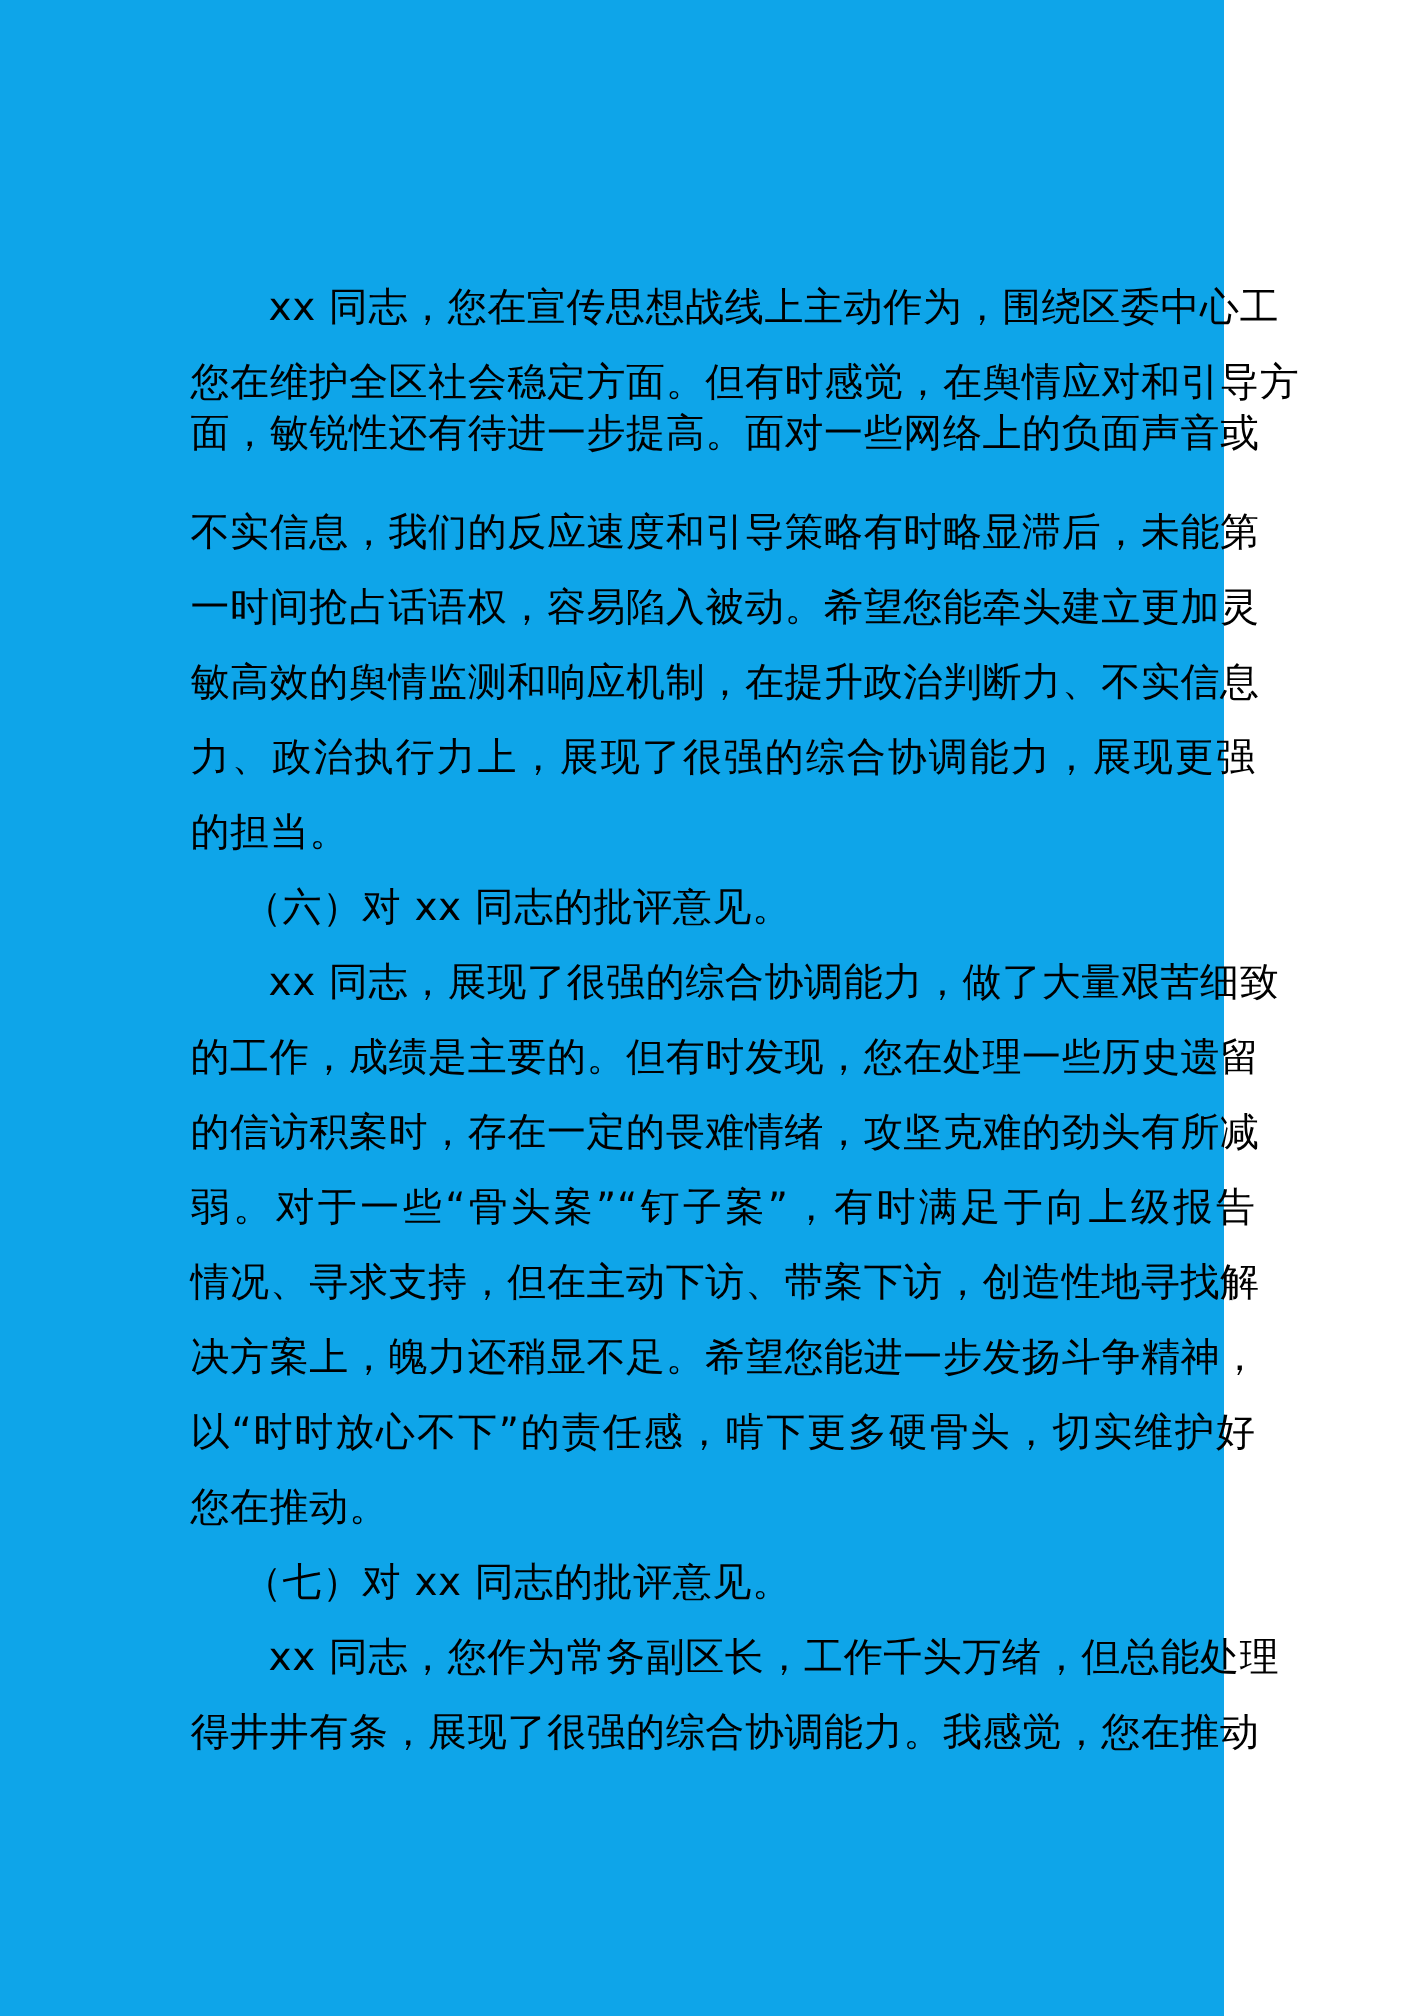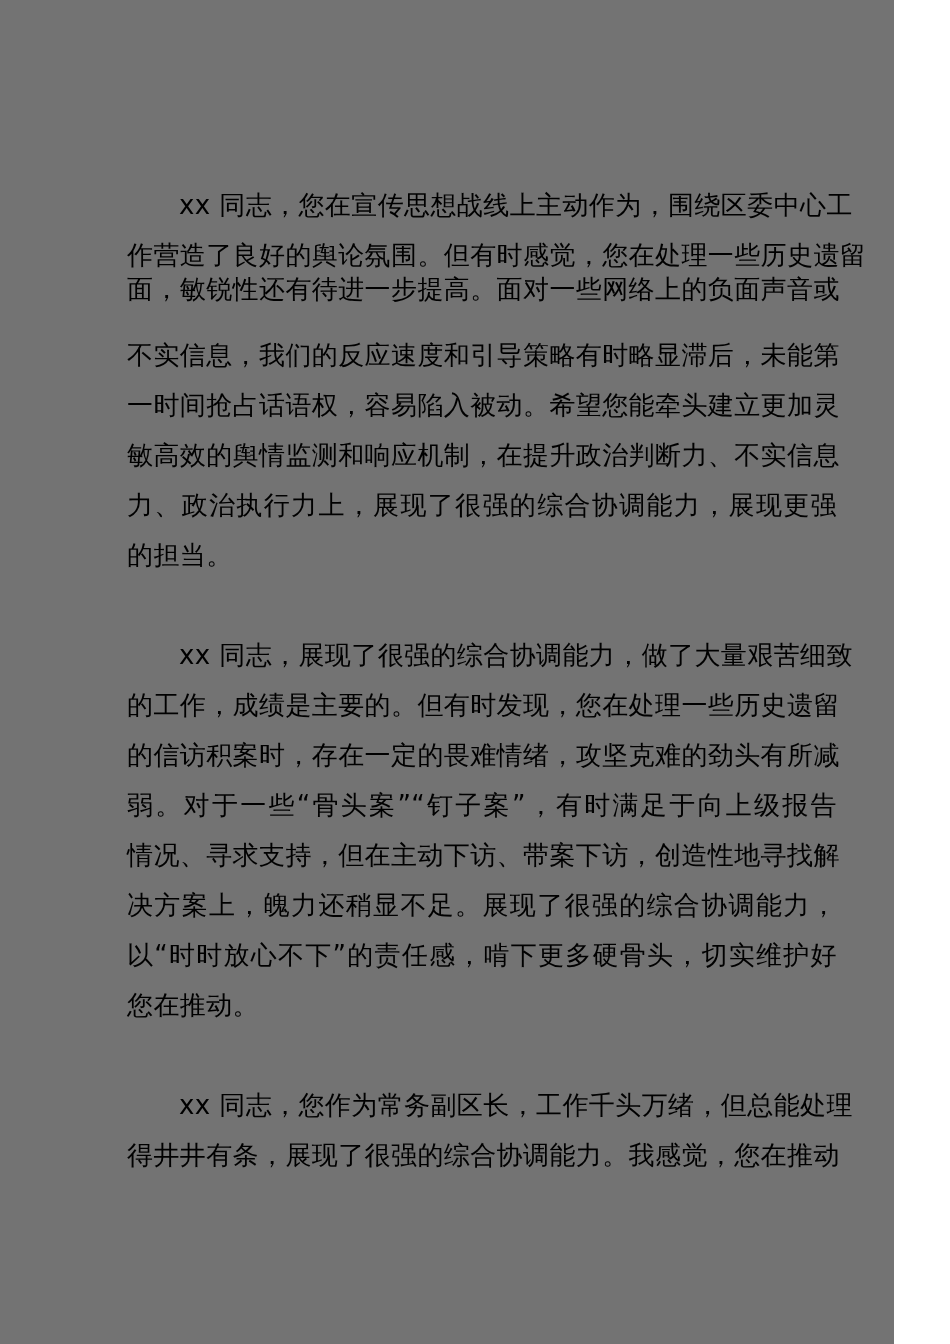--- a/index.html
+++ b/index.html
@@ -12,23 +12,24 @@
       height: 1344px;
       position: relative;
       overflow: hidden;
       font-family: "DejaVu Sans", "Liberation Sans", sans-serif;
       color: #000000;
     }
     .page {
       position: absolute;
       left: 0;
       top: 0;
-      width: 894px;
+      width: 780px;
       height: 1344px;
-      background: #737373;
+      background: #0ea5e9;
+      padding-left: 36px;
     }
     .line {
       position: absolute;
       left: 127px;
       width: 710px;
       height: 44px;
       font-size: 26px;
       line-height: 44px;
       white-space: nowrap;
       letter-spacing: 0.4px;
@@ -48,40 +49,42 @@
       text-align-last: left;
     }
   </style>
 </head>
 <body>
 
 <div class="page">
 
   <div>
     <div class="line indent" style="top:183px">xx 同志，您在宣传思想战线上主动作为，围绕区委中心工</div>
-    <div class="line" style="top:233px">作营造了良好的舆论氛围。但有时感觉，您在处理一些历史遗留</div>
+    <div class="line" style="top:233px">您在维护全区社会稳定方面。但有时感觉，在舆情应对和引导方</div>
     <div class="line" style="top:267px">面，敏锐性还有待进一步提高。面对一些网络上的负面声音或</div>
     <div class="line" style="top:333px">不实信息，我们的反应速度和引导策略有时略显滞后，未能第</div>
     <div class="line" style="top:383px">一时间抢占话语权，容易陷入被动。希望您能牵头建立更加灵</div>
     <div class="line" style="top:433px">敏高效的舆情监测和响应机制，在提升政治判断力、不实信息</div>
     <div class="line" style="top:483px">力、政治执行力上，展现了很强的综合协调能力，展现更强</div>
     <div class="line last" style="top:533px">的担当。</div>
   </div>
 
+  <div class="line heading" style="top:583px">（六）对 xx 同志的批评意见。</div>
 
   <div>
     <div class="line indent" style="top:633px">xx 同志，展现了很强的综合协调能力，做了大量艰苦细致</div>
     <div class="line" style="top:683px">的工作，成绩是主要的。但有时发现，您在处理一些历史遗留</div>
     <div class="line" style="top:733px">的信访积案时，存在一定的畏难情绪，攻坚克难的劲头有所减</div>
     <div class="line" style="top:783px">弱。对于一些“骨头案”“钉子案”，有时满足于向上级报告</div>
     <div class="line" style="top:833px">情况、寻求支持，但在主动下访、带案下访，创造性地寻找解</div>
-    <div class="line" style="top:883px">决方案上，魄力还稍显不足。展现了很强的综合协调能力，</div>
+    <div class="line" style="top:883px">决方案上，魄力还稍显不足。希望您能进一步发扬斗争精神，</div>
     <div class="line" style="top:933px">以“时时放心不下”的责任感，啃下更多硬骨头，切实维护好</div>
     <div class="line last" style="top:983px">您在推动。</div>
   </div>
 
+  <div class="line heading" style="top:1033px">（七）对 xx 同志的批评意见。</div>
 
   <div>
     <div class="line indent" style="top:1083px">xx 同志，您作为常务副区长，工作千头万绪，但总能处理</div>
     <div class="line" style="top:1133px">得井井有条，展现了很强的综合协调能力。我感觉，您在推动</div>
   </div>
 
 </div>
 
 </body></html>

